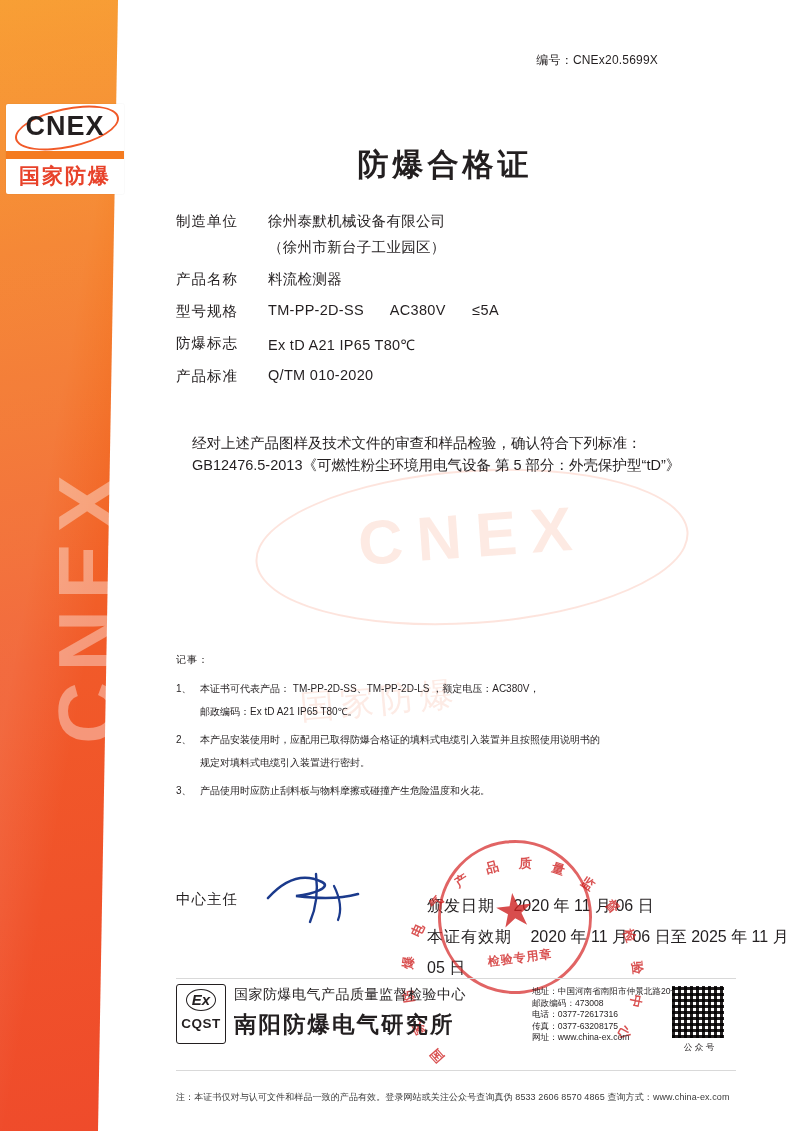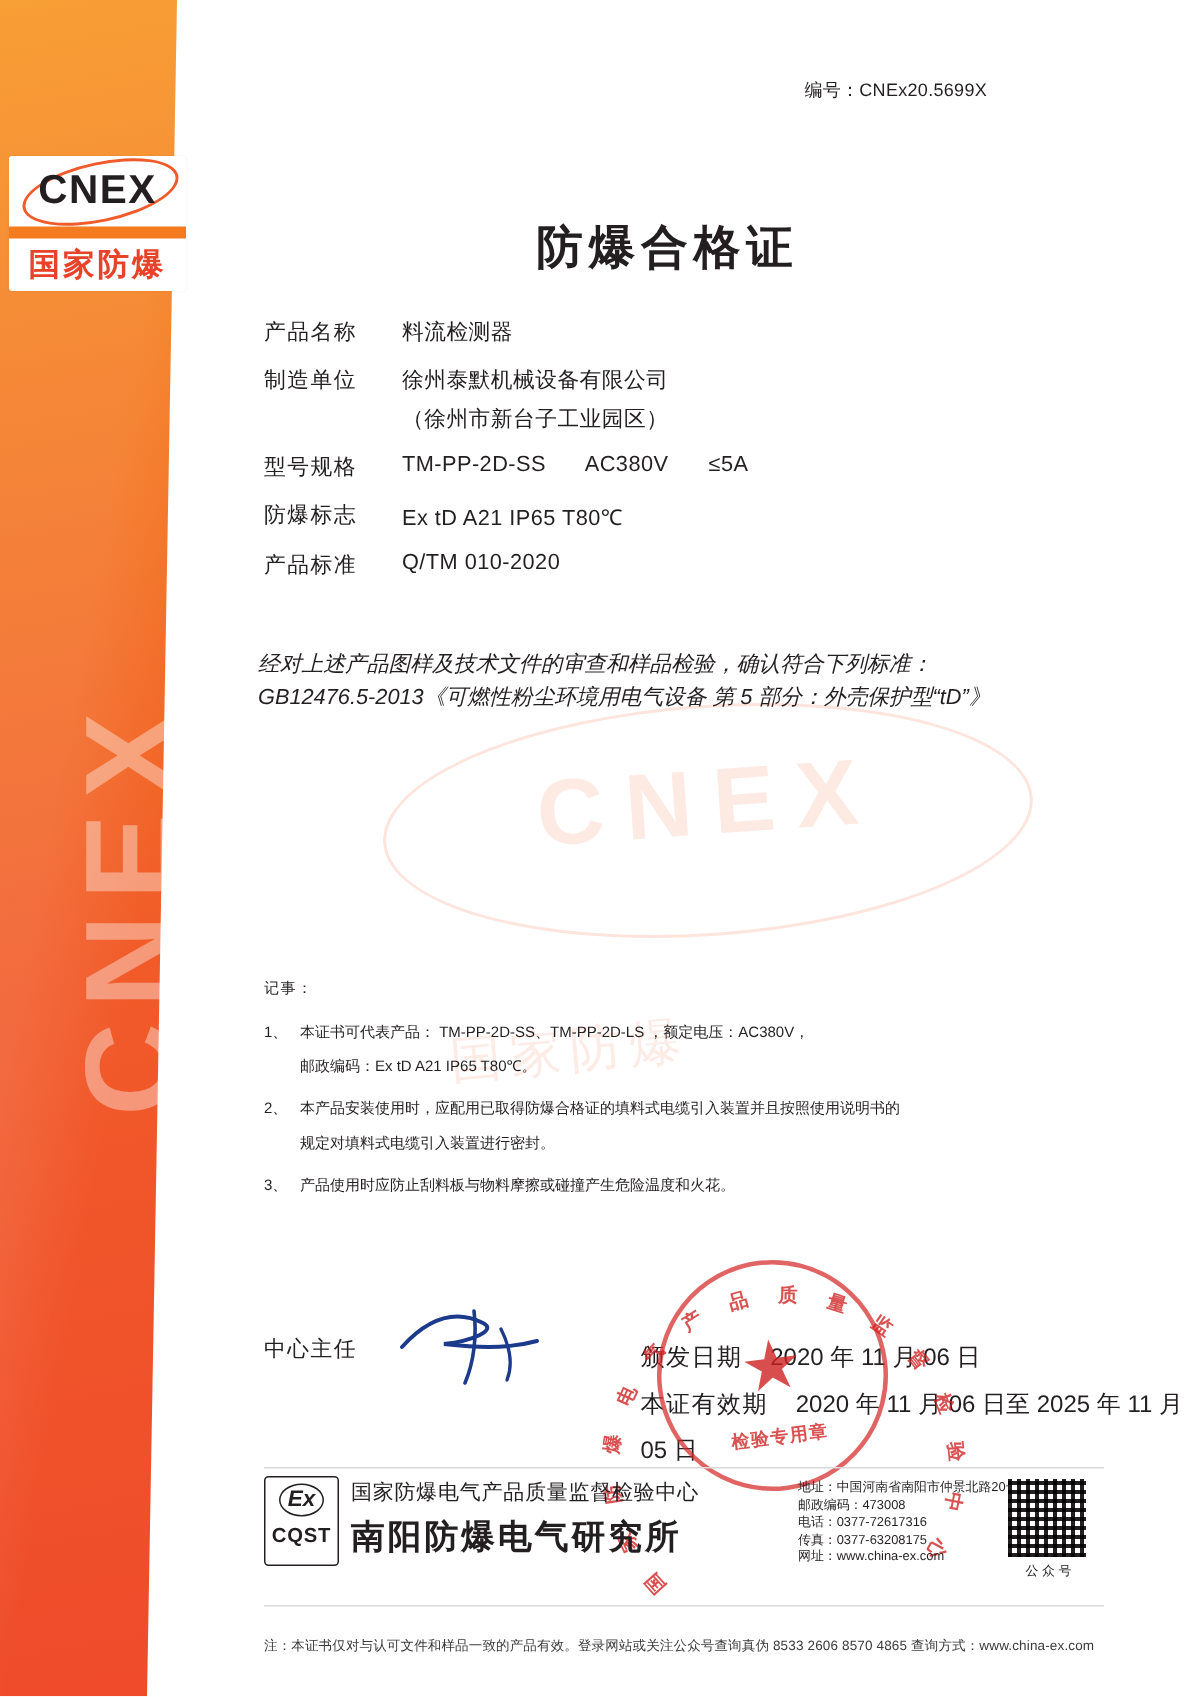--- a/index.html
+++ b/index.html
@@ -186,25 +186,24 @@
     margin-top: 7px;
   }
   .fvalue .gap {
     display: inline-block;
     width: 18px;
   }
 
   
   .standards {
     position: absolute;
-    left: 172px; top: 432px;
+    left: 192px; top: 432px;
     width: 545px;
     font-size: 14.5px;
     line-height: 22px;
-    font-style: italic;
   }
 
   
   .notes {
     position: absolute;
     left: 176px; top: 648px;
     width: 560px;
     font-size: 10px;
     line-height: 23px;
   }
@@ -398,30 +397,30 @@
 <div class="wm-cnex">CNEX</div>
 <div class="wm-cn">国家防爆</div>
 
 <div class="doc-no">编号：CNEx20.5699X</div>
 
 <div class="title">防爆合格证</div>
 
 <div class="fields">
 
   <div class="frow">
-    <div class="flabel">产品名称</div>
-    <div class="fvalue">料流检测器</div>
-  </div>
-
-  <div class="frow">
     <div class="flabel">制造单位</div>
     <div class="fvalue">
       <span>徐州泰默机械设备有限公司</span>
       <span class="sub">（徐州市新台子工业园区）</span>
     </div>
+  </div>
+
+  <div class="frow">
+    <div class="flabel">产品名称</div>
+    <div class="fvalue">料流检测器</div>
   </div>
 
   <div class="frow">
     <div class="flabel">型号规格</div>
     <div class="fvalue">
       <span>TM-PP-2D-SS</span>
       <span class="gap"></span>
       <span>AC380V</span>
       <span class="gap"></span>
       <span>≤5A</span>

